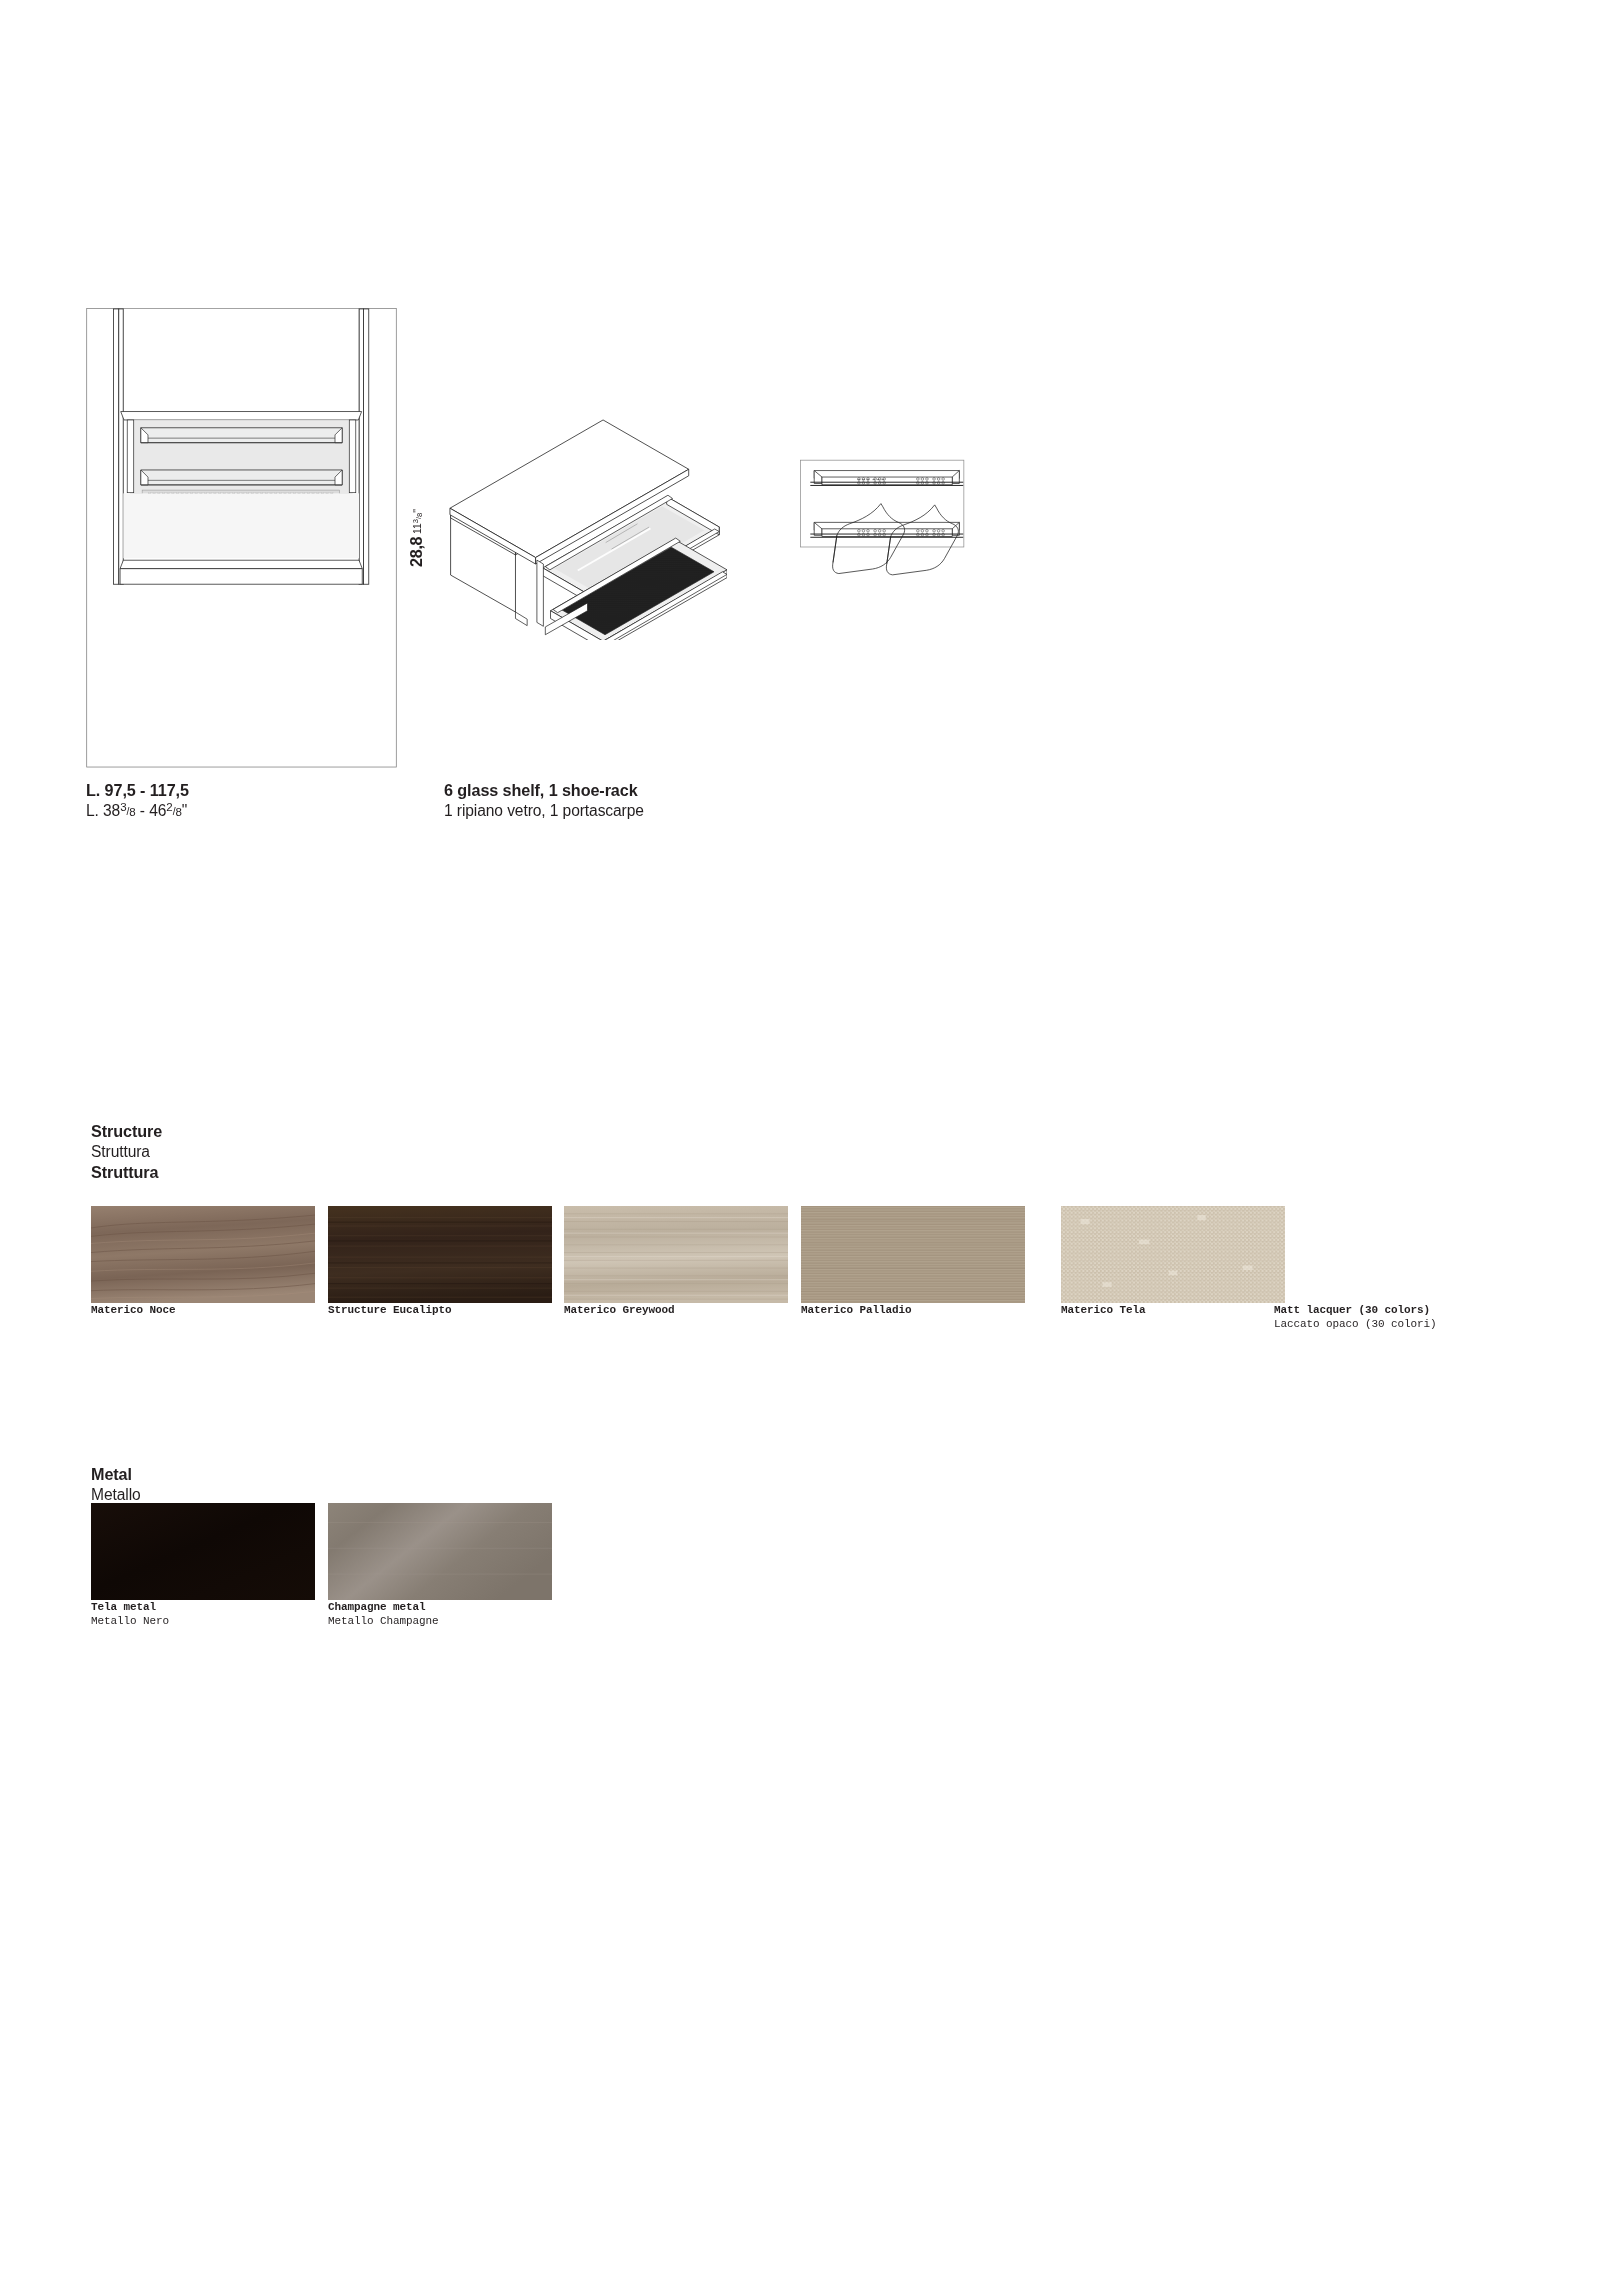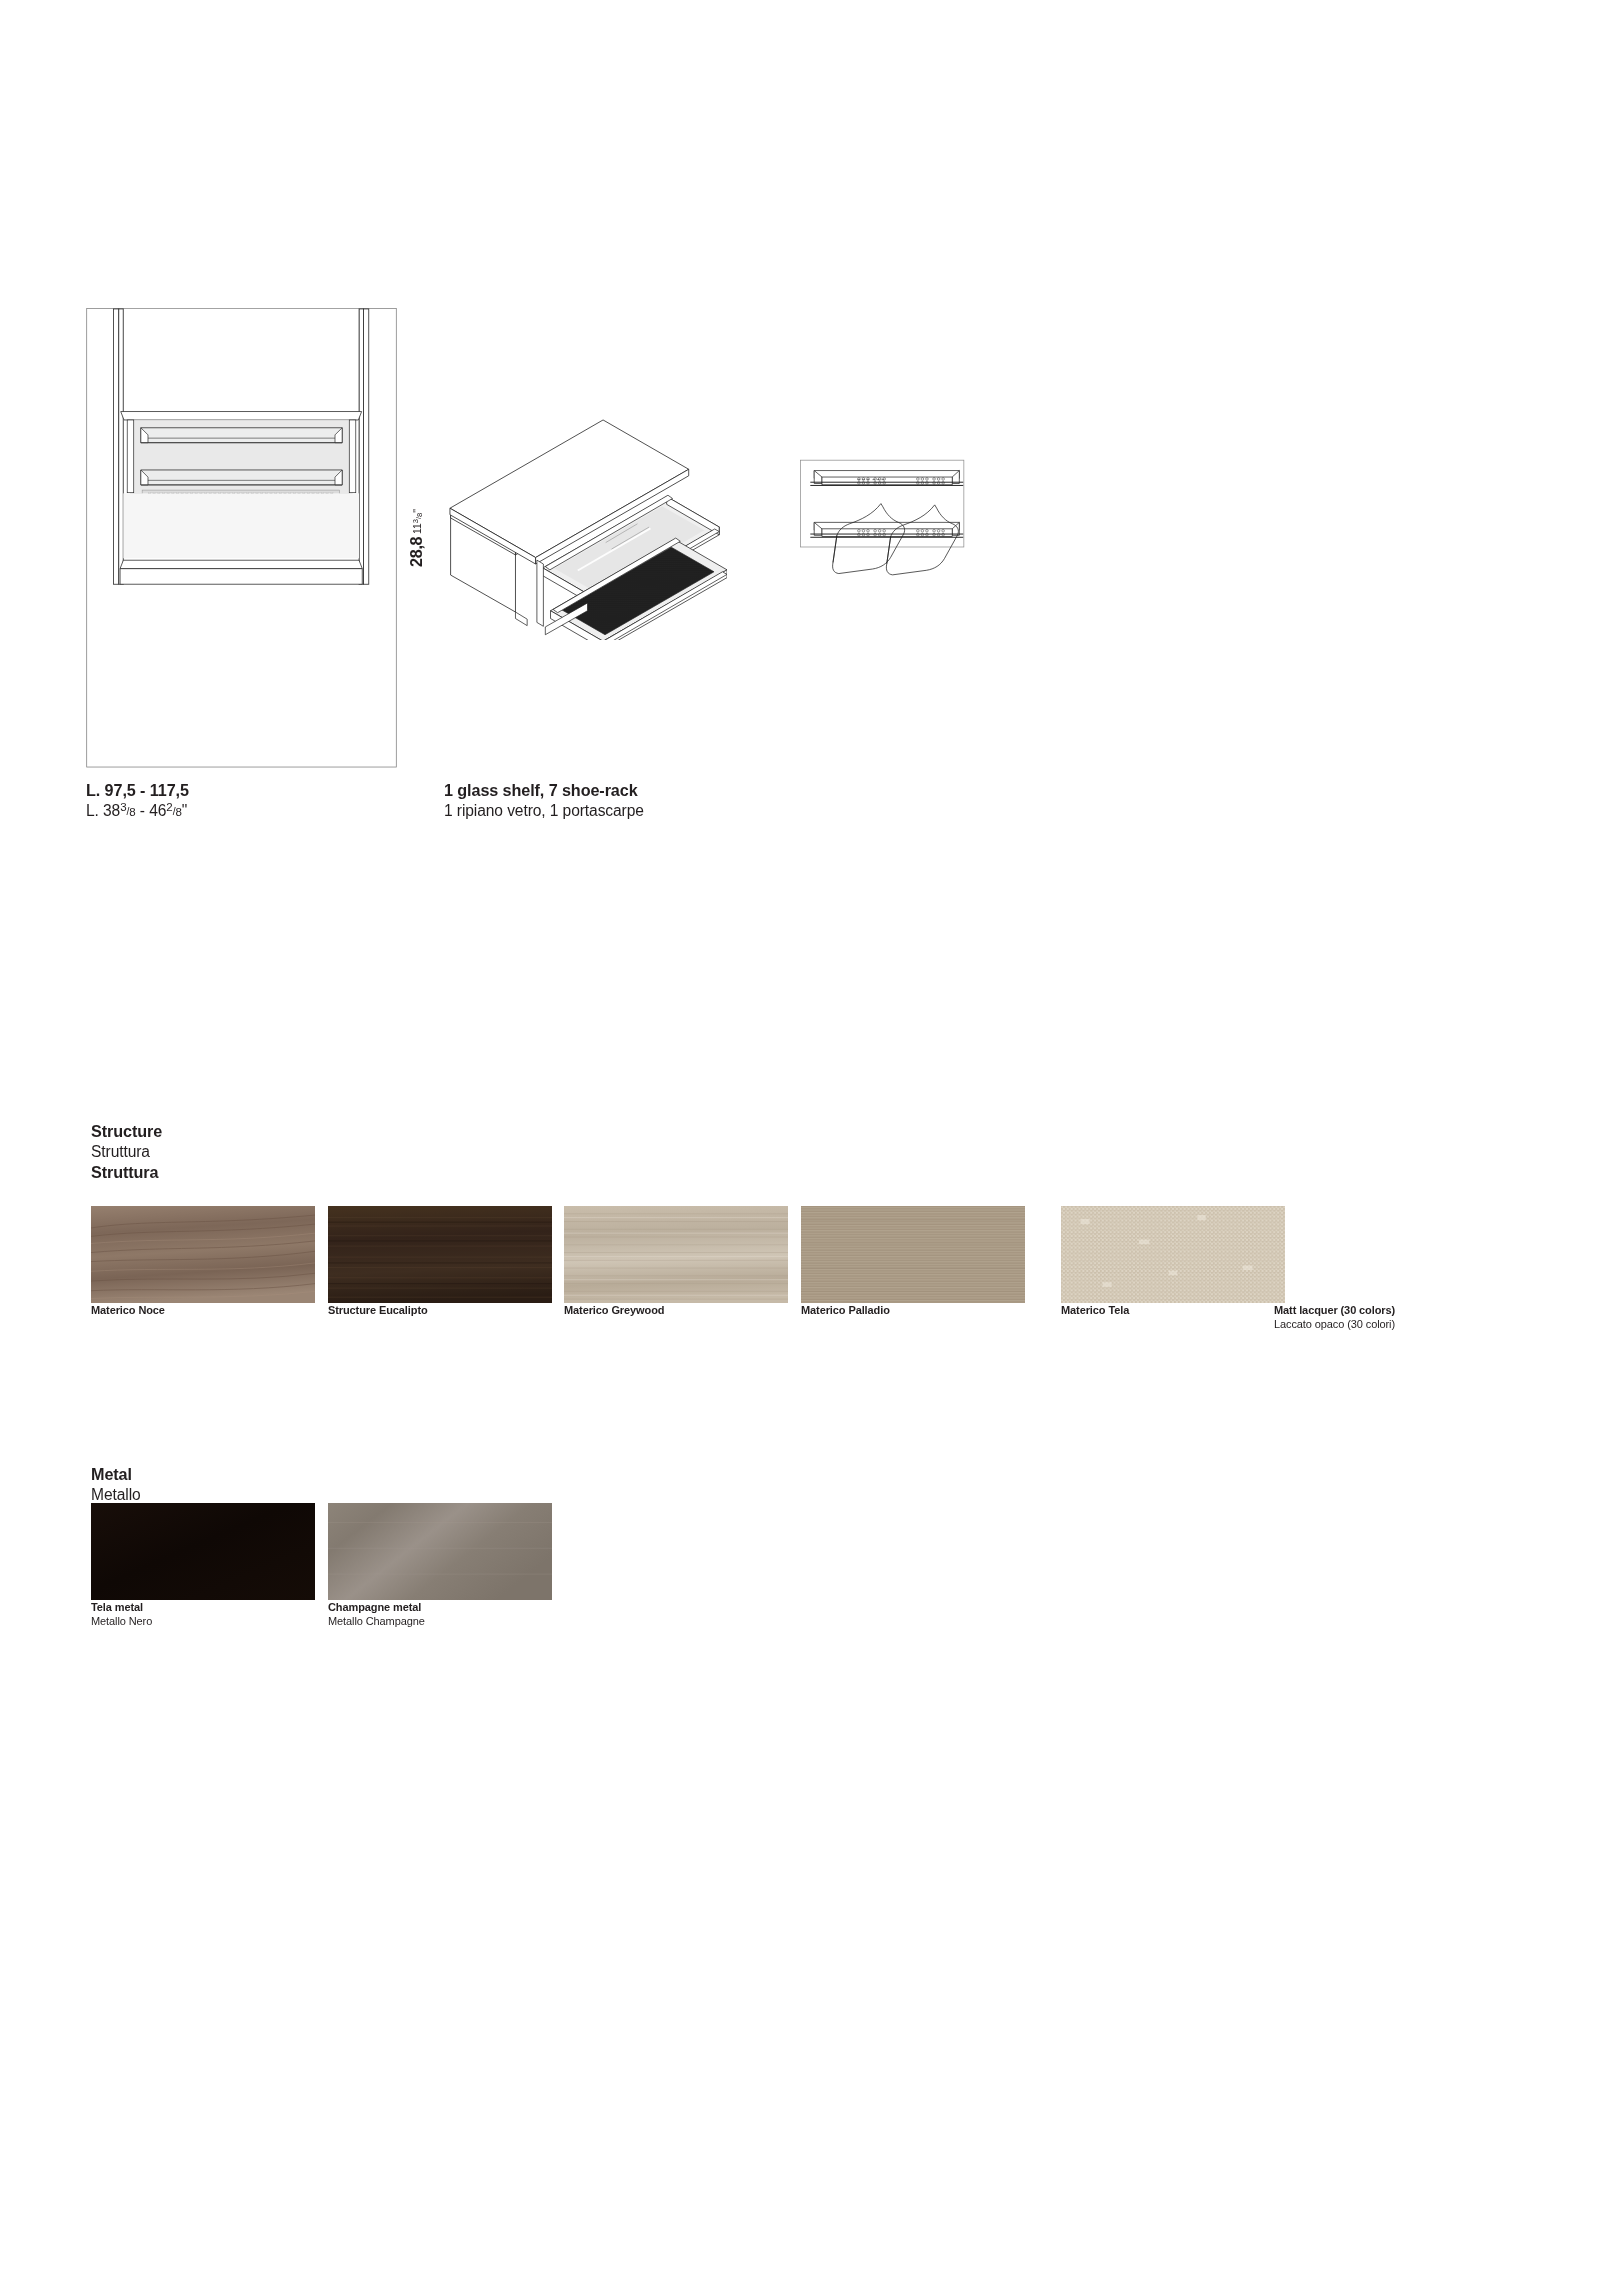--- a/index.html
+++ b/index.html
@@ -48,21 +48,21 @@
   .sec-title .t2{font-size:15.6px;font-weight:400;letter-spacing:-0.1px;}
   .sec-title .t3{font-size:16.2px;font-weight:700;letter-spacing:-0.1px;}
 
   #structure-title{left:91px;top:1113px;margin-top:8px;}
   #metal-title{left:91px;top:1464px;}
 
   .swatch-row{position:absolute;}
   #structure-row{left:91px;top:1206px;}
   #metal-row{left:91px;top:1503px;}
 
-  .sw{position:absolute;top:0;}
+  .sw{position:absolute;top:0;font-family:Liberation Mono, monospace;}
   .sw .chip{width:224px;height:97px;display:block;overflow:hidden;position:relative;}
   .sw .lbl{margin-top:7.1px;line-height:1.28;}
   .sw .lbl .n1{font-size:11px;font-weight:700;letter-spacing:-0.1px;white-space:nowrap;}
   .sw .lbl .n2{font-size:11px;font-weight:400;letter-spacing:-0.1px;white-space:nowrap;}
 
   
   .lacq{width:224px;height:97px;display:grid;
         grid-template-columns:repeat(4,1fr);grid-template-rows:repeat(3,1fr);}
   .lacq i{display:block;}
 
@@ -321,21 +321,21 @@
   </div>
 
   <div class="cap cap-left">
     <div class="l1">L. 97,5 - 117,5</div>
     <div class="l2">
       <span>L. 38</span><span class="frac"><sup>3</sup><span class="slash">/</span><sub>8</sub></span><span> - 46</span><span class="frac"><sup>2</sup><span class="slash">/</span><sub>8</sub></span><span>"</span>
     </div>
   </div>
 
   <div class="cap cap-right">
-    <div class="l1">1 glass shelf, 7 shoe-rack</div>
+    <div class="l1">6 glass shelf, 1 shoe-rack</div>
     <div class="l2">1 ripiano vetro, 1 portascarpe</div>
   </div>
 
   <div class="sec-title" id="structure-title">
     <div class="t1">Structure</div>
     <div class="t2">Struttura</div>
     <div class="t3">Struttura</div>
   </div>
 
   <div class="swatch-row" id="structure-row">

